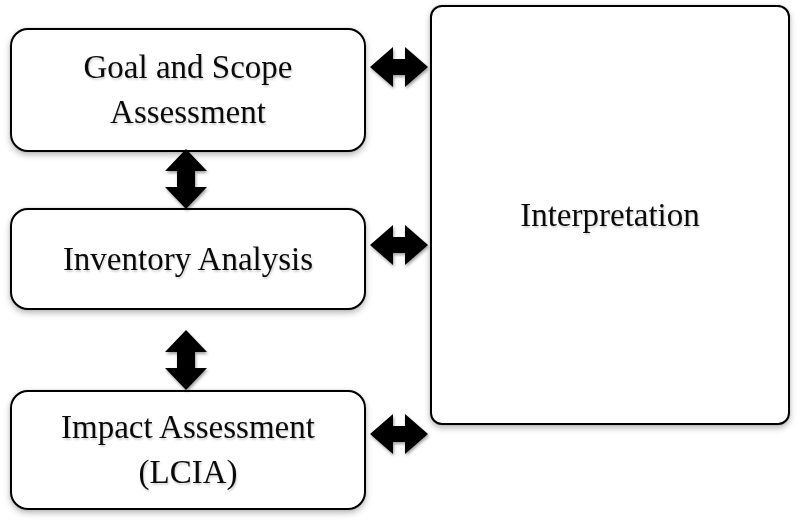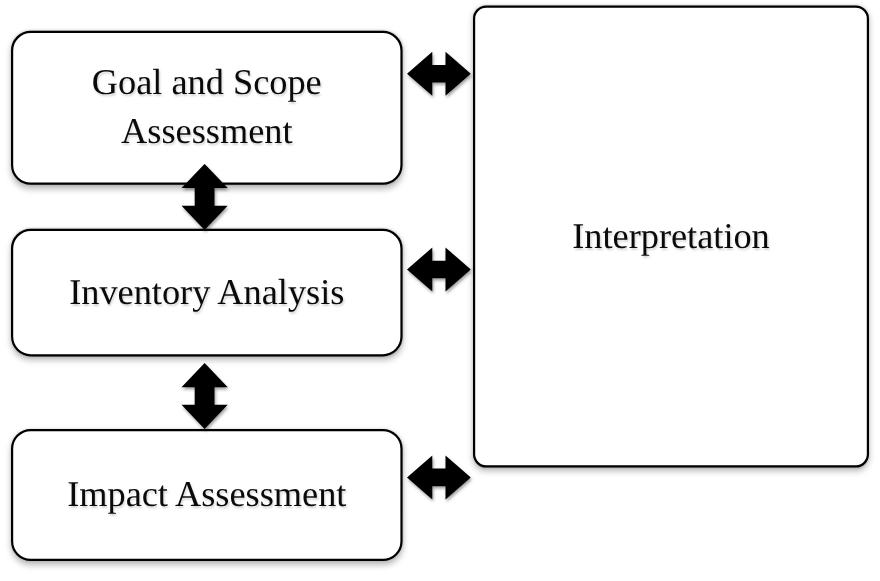--- a/index.html
+++ b/index.html
@@ -25,22 +25,22 @@
     display: flex;
     flex-direction: column;
     align-items: center;
     justify-content: center;
     text-align: center;
     font-size: 33px;
     line-height: 45px;
     color: #0a0a0a;
     text-shadow: 1px 2px 2px rgba(0,0,0,0.18);
   }
-  #box-goal        { left: 10px;  top: 28px;  width: 356px; height: 140px; text-align: right; }
-  #box-inventory   { left: 10px;  top: 208px; width: 356px; height: 116px; }
+  #box-goal        { left: 10px;  top: 28px;  width: 356px; height: 124px; text-align: right; }
+  #box-inventory   { left: 10px;  top: 208px; width: 356px; height: 102px; }
   #box-impact      { left: 10px;  top: 390px; width: 356px; height: 120px; text-align: center; }
   #box-interpretation {
     left: 430px; top: 5px; width: 360px; height: 420px;
     border-radius: 12px;
   }
   .arrow {
     position: absolute;
     filter: drop-shadow(1px 2px 1.5px rgba(0,0,0,0.38));
   }
   .arrow polygon { fill: #000000; stroke: none; }
@@ -59,20 +59,21 @@
     <div>Goal and Scope</div>
     <div>Assessment</div>
   </div>
 
   <div class="box" id="box-inventory">
     <div>Inventory Analysis</div>
   </div>
 
   <div class="box" id="box-impact">
     <div>Impact Assessment</div>
+    <div>(LCIA)</div>
   </div>
 
   <div class="box" id="box-interpretation">
     <div>Interpretation</div>
   </div>
 
   <svg class="arrow" id="arrow-goal-inventory" width="44" height="60" viewBox="0 0 44 60" xmlns="http://www.w3.org/2000/svg">
     <polygon points="22,0 43,22 31,22 31,38 43,38 22,60 1,38 13,38 13,22 1,22"></polygon>
   </svg>
 

